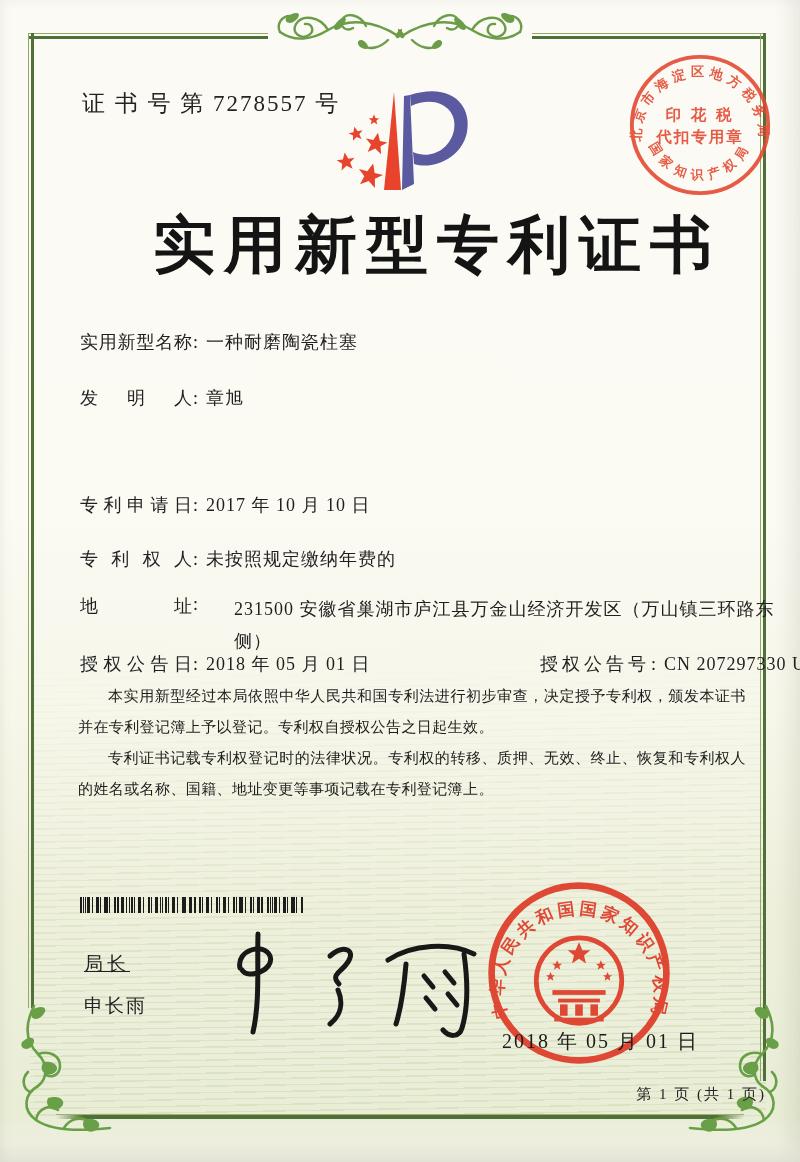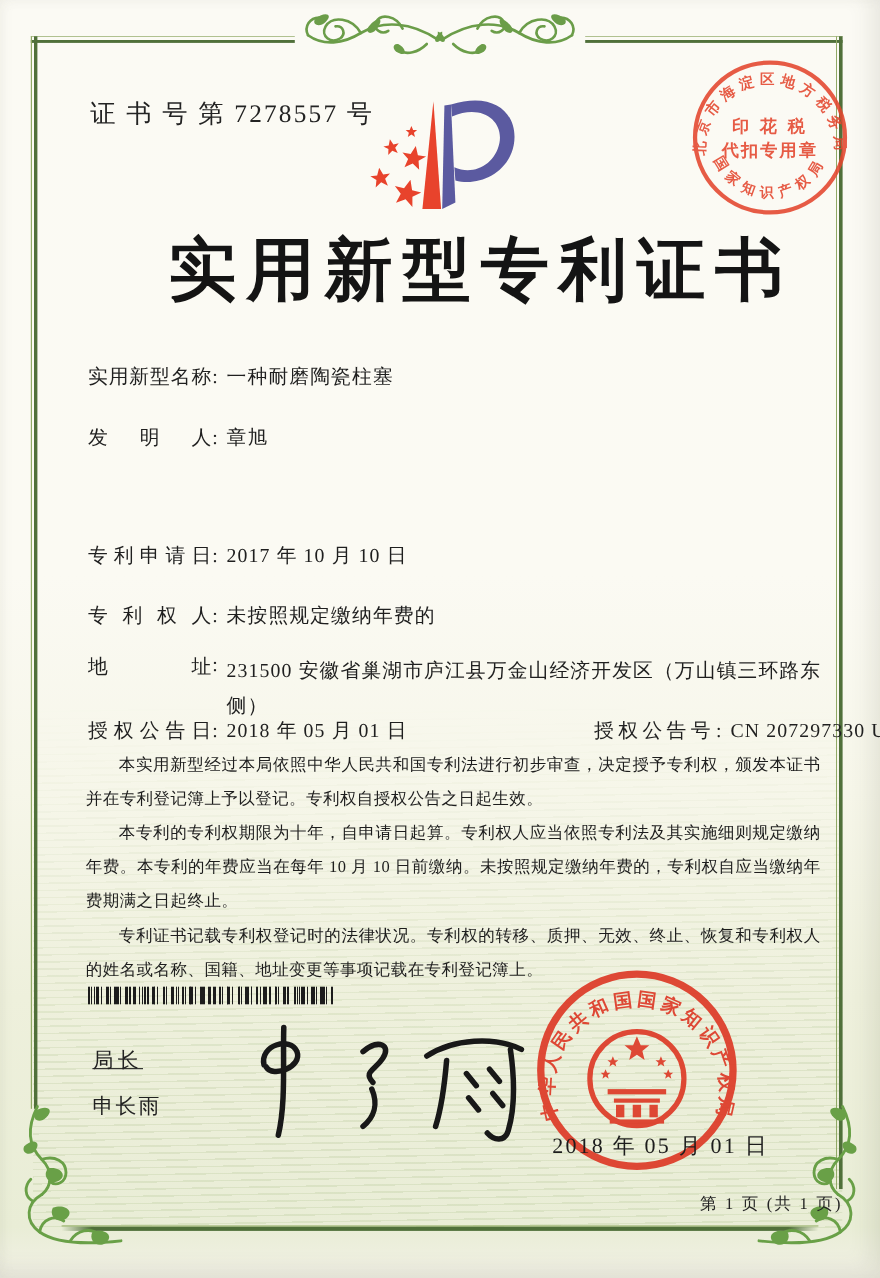--- a/index.html
+++ b/index.html
@@ -34,21 +34,21 @@
   .gap-top{position:absolute;left:268px;top:30px;width:264px;height:12px;background:#fbfaf4;}
 
   .cert-no{position:absolute;left:82px;top:88px;font-size:23px;letter-spacing:2px;color:#232323;}
   .title{position:absolute;left:28px;top:203px;width:738px;text-align:center;
     font-size:62px;font-weight:600;letter-spacing:9px;color:#141414;padding-left:40px;}
 
   .field{position:absolute;left:80px;font-size:18px;color:#1f1f1f;white-space:nowrap;}
   .field .lbl{display:inline-block;width:112px;text-align:justify;text-align-last:justify;vertical-align:top;}
   .field .colon{display:inline-block;margin:0 8px 0 1px;}
   .field .val{letter-spacing:1px;}
-  .field .val-wrap{display:inline-block;white-space:normal;width:560px;line-height:1.75;vertical-align:top;letter-spacing:1px;}
+  .field .val-wrap{display:inline-block;white-space:normal;width:560px;line-height:1.75;vertical-align:top;letter-spacing:1px;margin-left:28px;}
   .grant-no{position:absolute;left:460px;top:0;font-size:18px;color:#1f1f1f;white-space:nowrap;}
   .grant-no .lbl2{letter-spacing:4px;}
 
   .paras{position:absolute;left:78px;top:681px;width:668px;font-size:15px;line-height:31px;color:#1d1d1d;text-align:justify;}
   .paras p{margin:0;text-indent:2em;letter-spacing:.4px;}
 
   .barcode{position:absolute;left:80px;top:897px;width:223px;height:16px;
     background:
       repeating-linear-gradient(90deg,#1c1c1c 0 2px,rgba(0,0,0,0) 2px 3px,#1c1c1c 3px 4px,rgba(0,0,0,0) 4px 7px,#1c1c1c 7px 10px,rgba(0,0,0,0) 10px 12px,#1c1c1c 12px 13px,rgba(0,0,0,0) 13px 17px),
       repeating-linear-gradient(90deg,rgba(0,0,0,0) 0 5px,#1c1c1c 5px 6px,rgba(0,0,0,0) 6px 11px);
@@ -199,21 +199,20 @@
   </div>
   <div class="field" style="top:652px;width:666px">
     <span class="lbl">授权公告日</span><span class="colon">:</span><span class="val">2018 年 05 月 01 日</span>
     <span class="grant-no">
       <span class="lbl2">授权公告号</span><span class="colon">:</span><span class="val">CN 207297330 U</span>
     </span>
   </div>
 
   <div class="paras">
     <p>本实用新型经过本局依照中华人民共和国专利法进行初步审查，决定授予专利权，颁发本证书并在专利登记簿上予以登记。专利权自授权公告之日起生效。</p>
-    <p>本专利的专利权期限为十年，自申请日起算。专利权人应当依照专利法及其实施细则规定缴纳年费。本专利的年费应当在每年 10 月 10 日前缴纳。未按照规定缴纳年费的，专利权自应当缴纳年费期满之日起终止。</p>
     <p>专利证书记载专利权登记时的法律状况。专利权的转移、质押、无效、终止、恢复和专利权人的姓名或名称、国籍、地址变更等事项记载在专利登记簿上。</p>
   </div>
 
   <div class="barcode"></div>
 
   <div class="commissioner">局长</div>
   <div class="commissioner-name">申长雨</div>
 
   <svg class="signature" viewBox="0 0 285 118">
     <g fill="none" stroke="#181818" stroke-width="5" stroke-linecap="round" stroke-linejoin="round">

